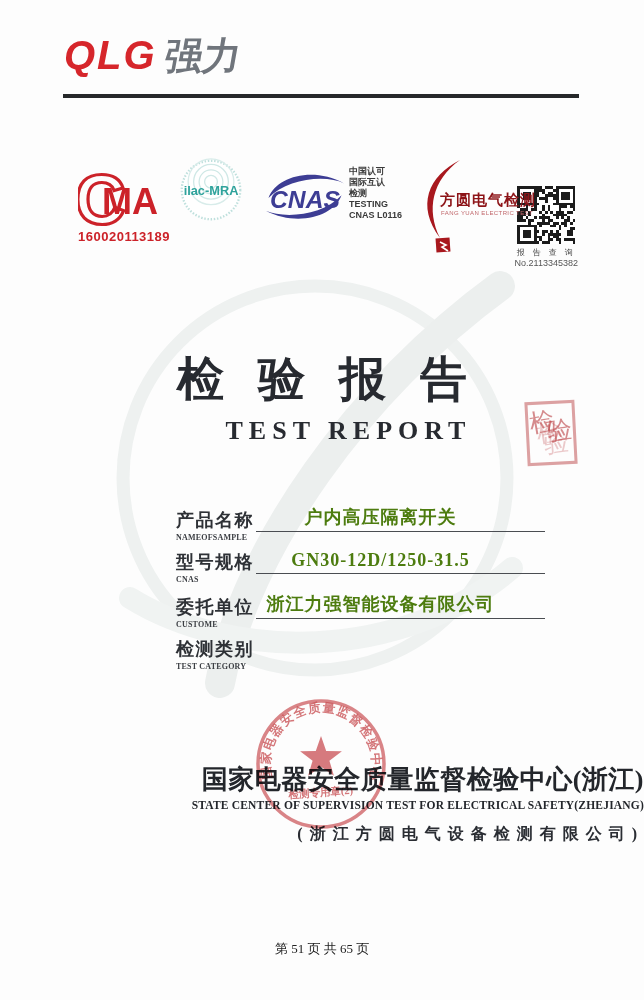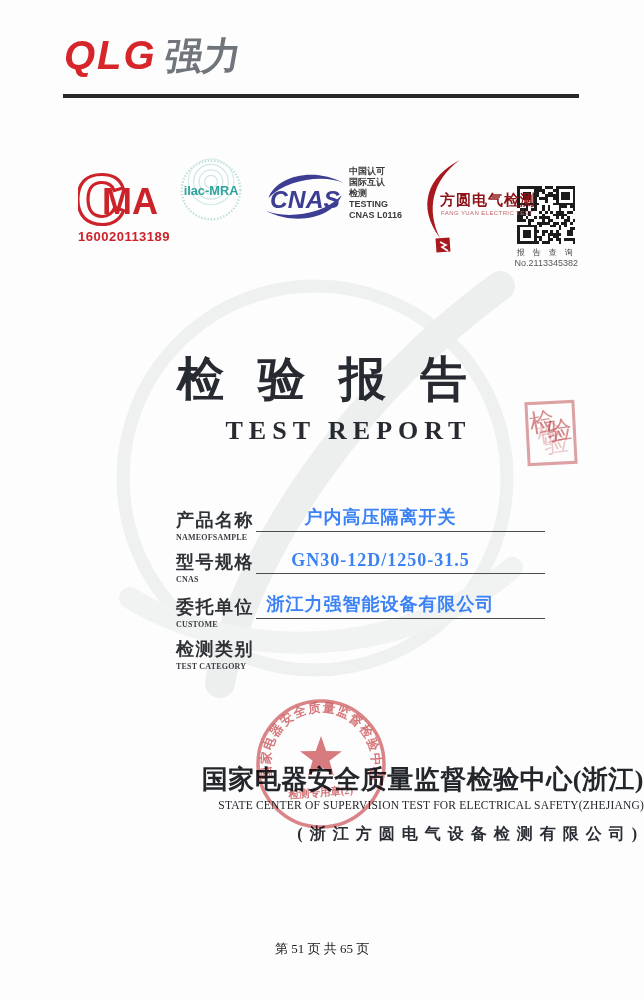--- a/index.html
+++ b/index.html
@@ -67,29 +67,29 @@
                   color:rgba(190,70,72,.62); transform:rotate(-5deg);
                   text-shadow:-5px 12px 0 rgba(190,70,72,.28); }
 
   
   .form { position:absolute; left:176px; top:505px; width:369px; z-index:2; }
   .field { margin-bottom:8px; }
   .frow { display:flex; align-items:flex-end; }
   .flabel { font-size:18px; font-weight:600; color:#2e3136; white-space:nowrap;
             letter-spacing:1.5px; }
   .fline { flex:1; margin-left:2px; border-bottom:1.6px solid #4a4d52;
-           text-align:center; font-size:18px; font-weight:600; color:#3b82f6;
+           text-align:center; font-size:18px; font-weight:600; color:#4d7c0f;
            padding:0 40px 2px 0; letter-spacing:1px; white-space:nowrap; }
   .fen { font-size:8px; font-weight:bold; color:#3c3f44; margin-top:1px;
          letter-spacing:.2px; }
 
   
   .issuer { position:absolute; top:762px; left:0; width:100%; text-align:right; z-index:1; }
   .issuer-cn { font-size:26px; font-weight:bold; color:#23262b; letter-spacing:.5px; }
-  .issuer-en { font-size:11.5px; font-weight:normal; color:#23262b; margin-top:2px;
+  .issuer-en { font-size:11.5px; font-weight:bold; color:#23262b; margin-top:2px;
                letter-spacing:.2px; }
   .issuer-co { font-size:16px; font-weight:600; color:#2a2d33; margin-top:13px;
                letter-spacing:7px; text-indent:7px; }
 
   
   .seal { position:absolute; left:251px; top:694px; width:140px; height:140px;
           mix-blend-mode:multiply; z-index:4; opacity:.92; }
 
   
   .footer { position:absolute; top:940px; left:0; width:100%; text-align:center;

